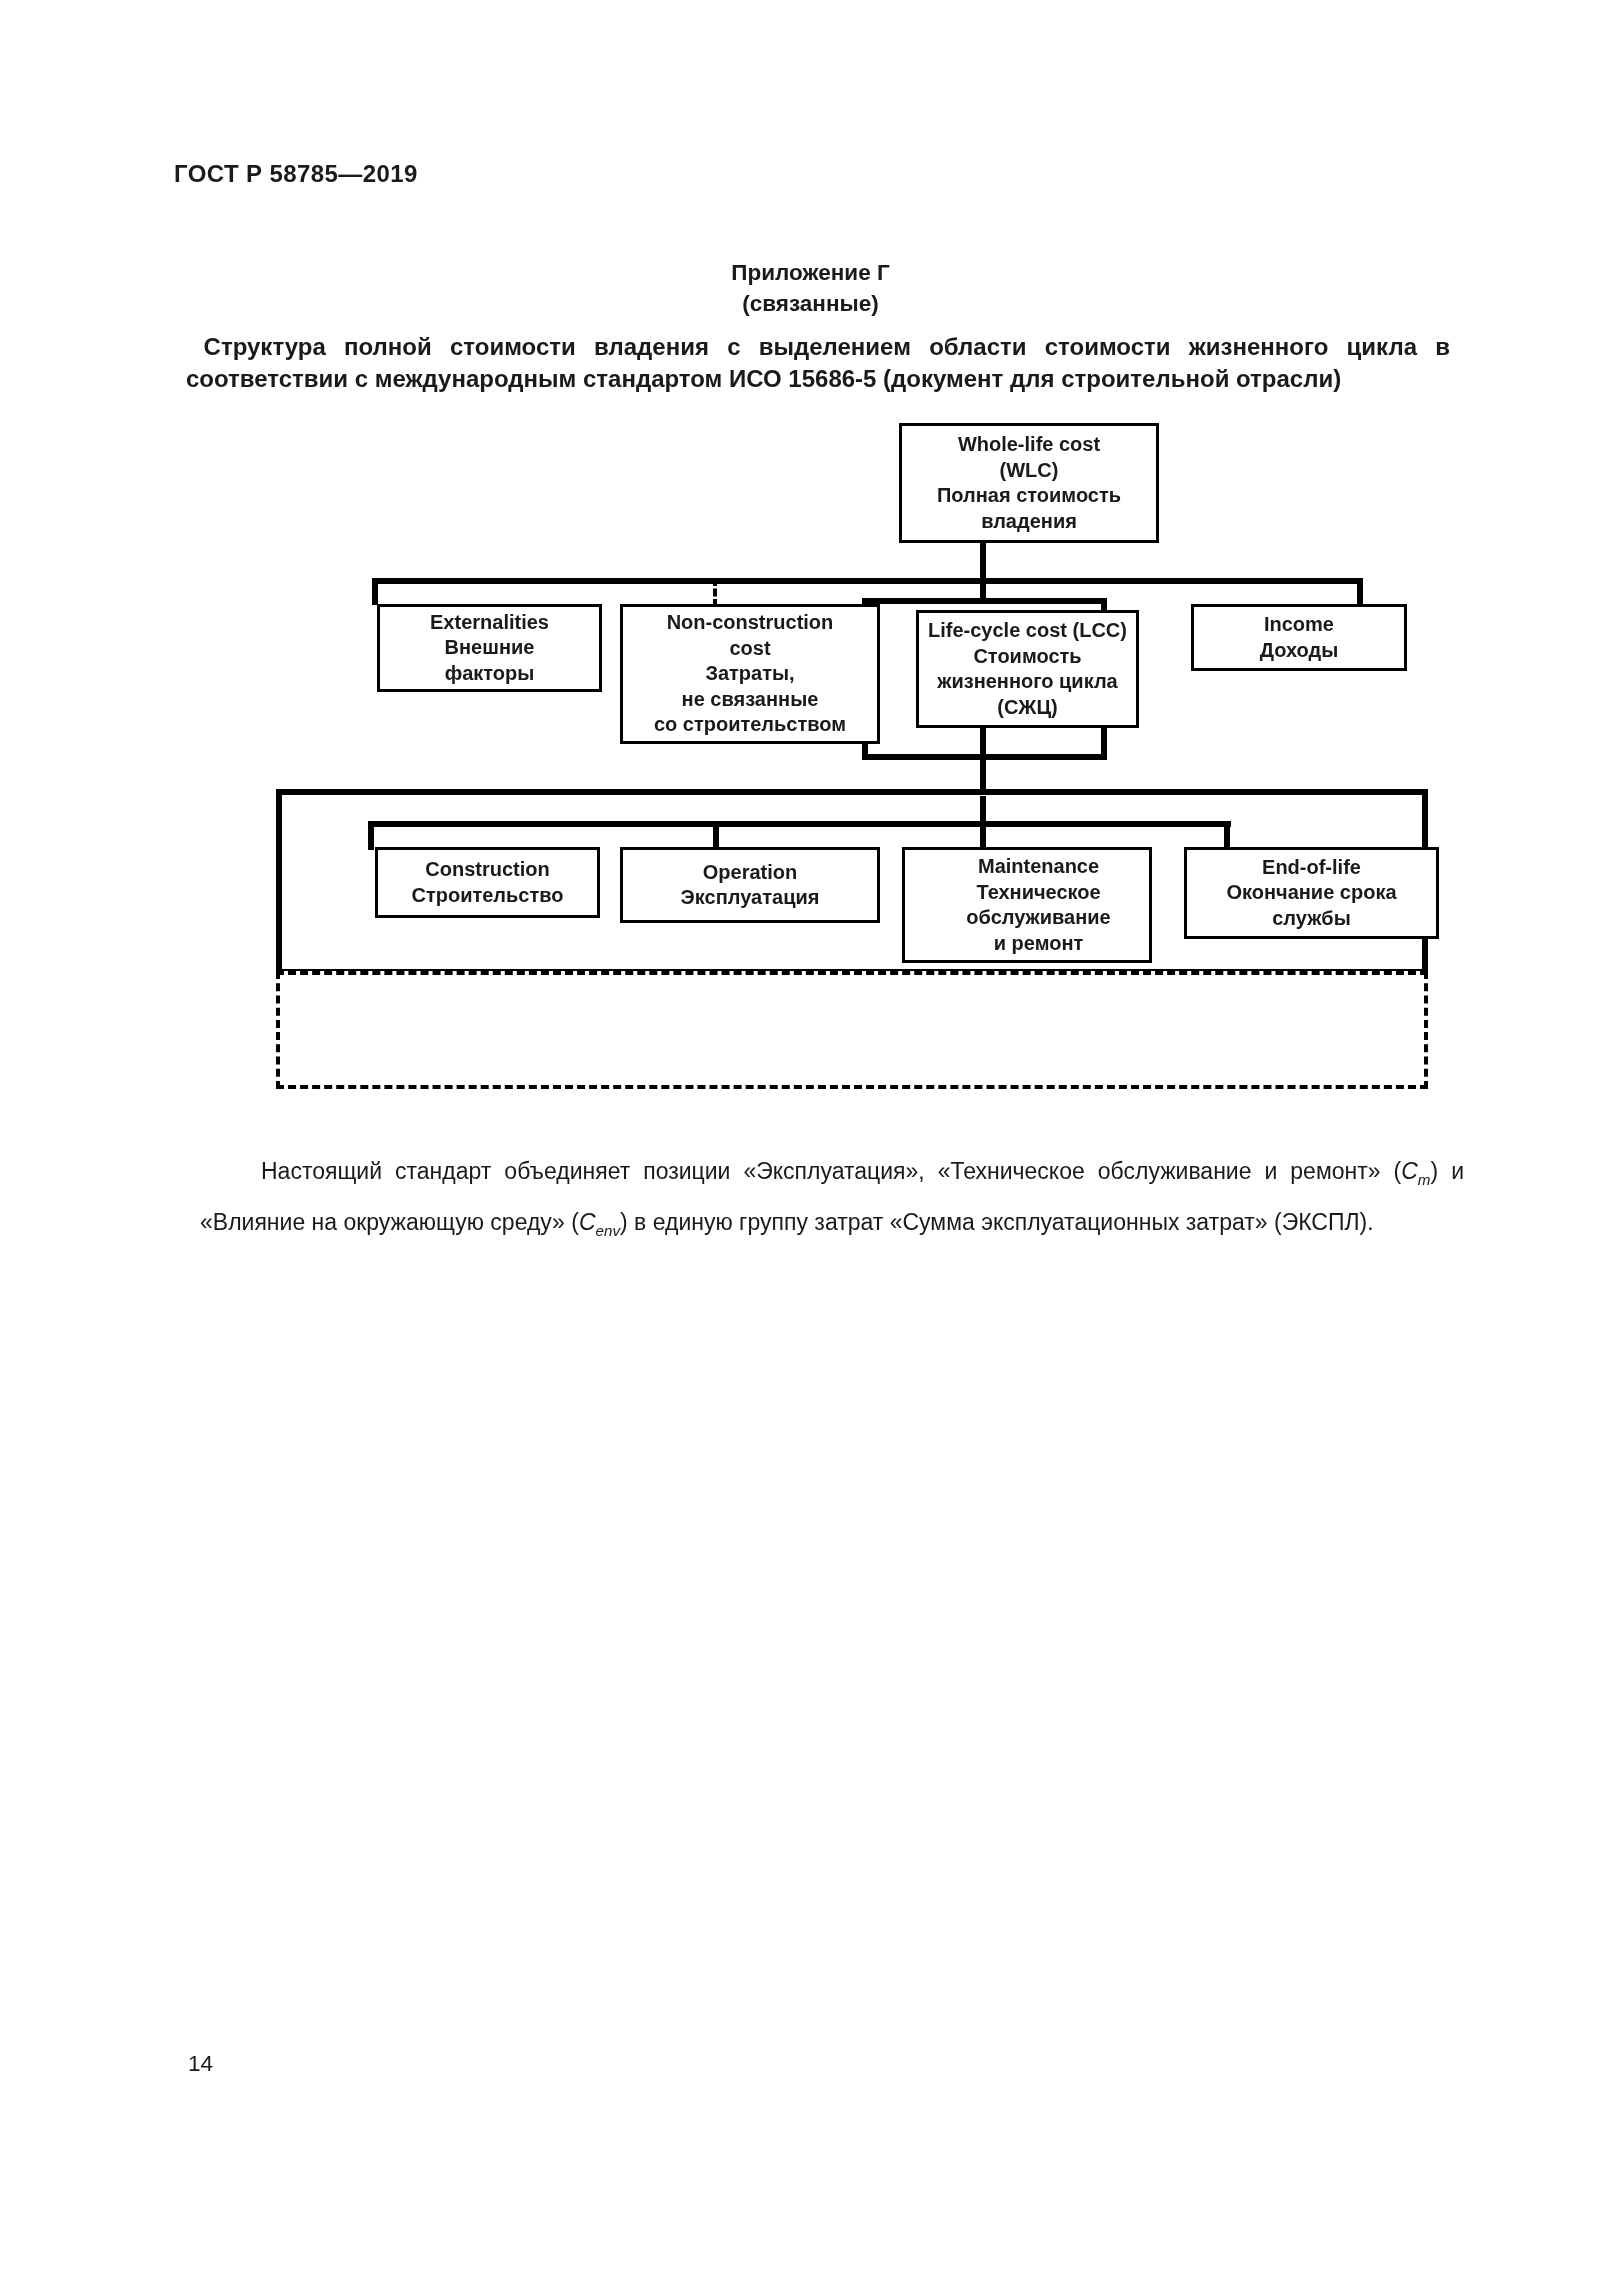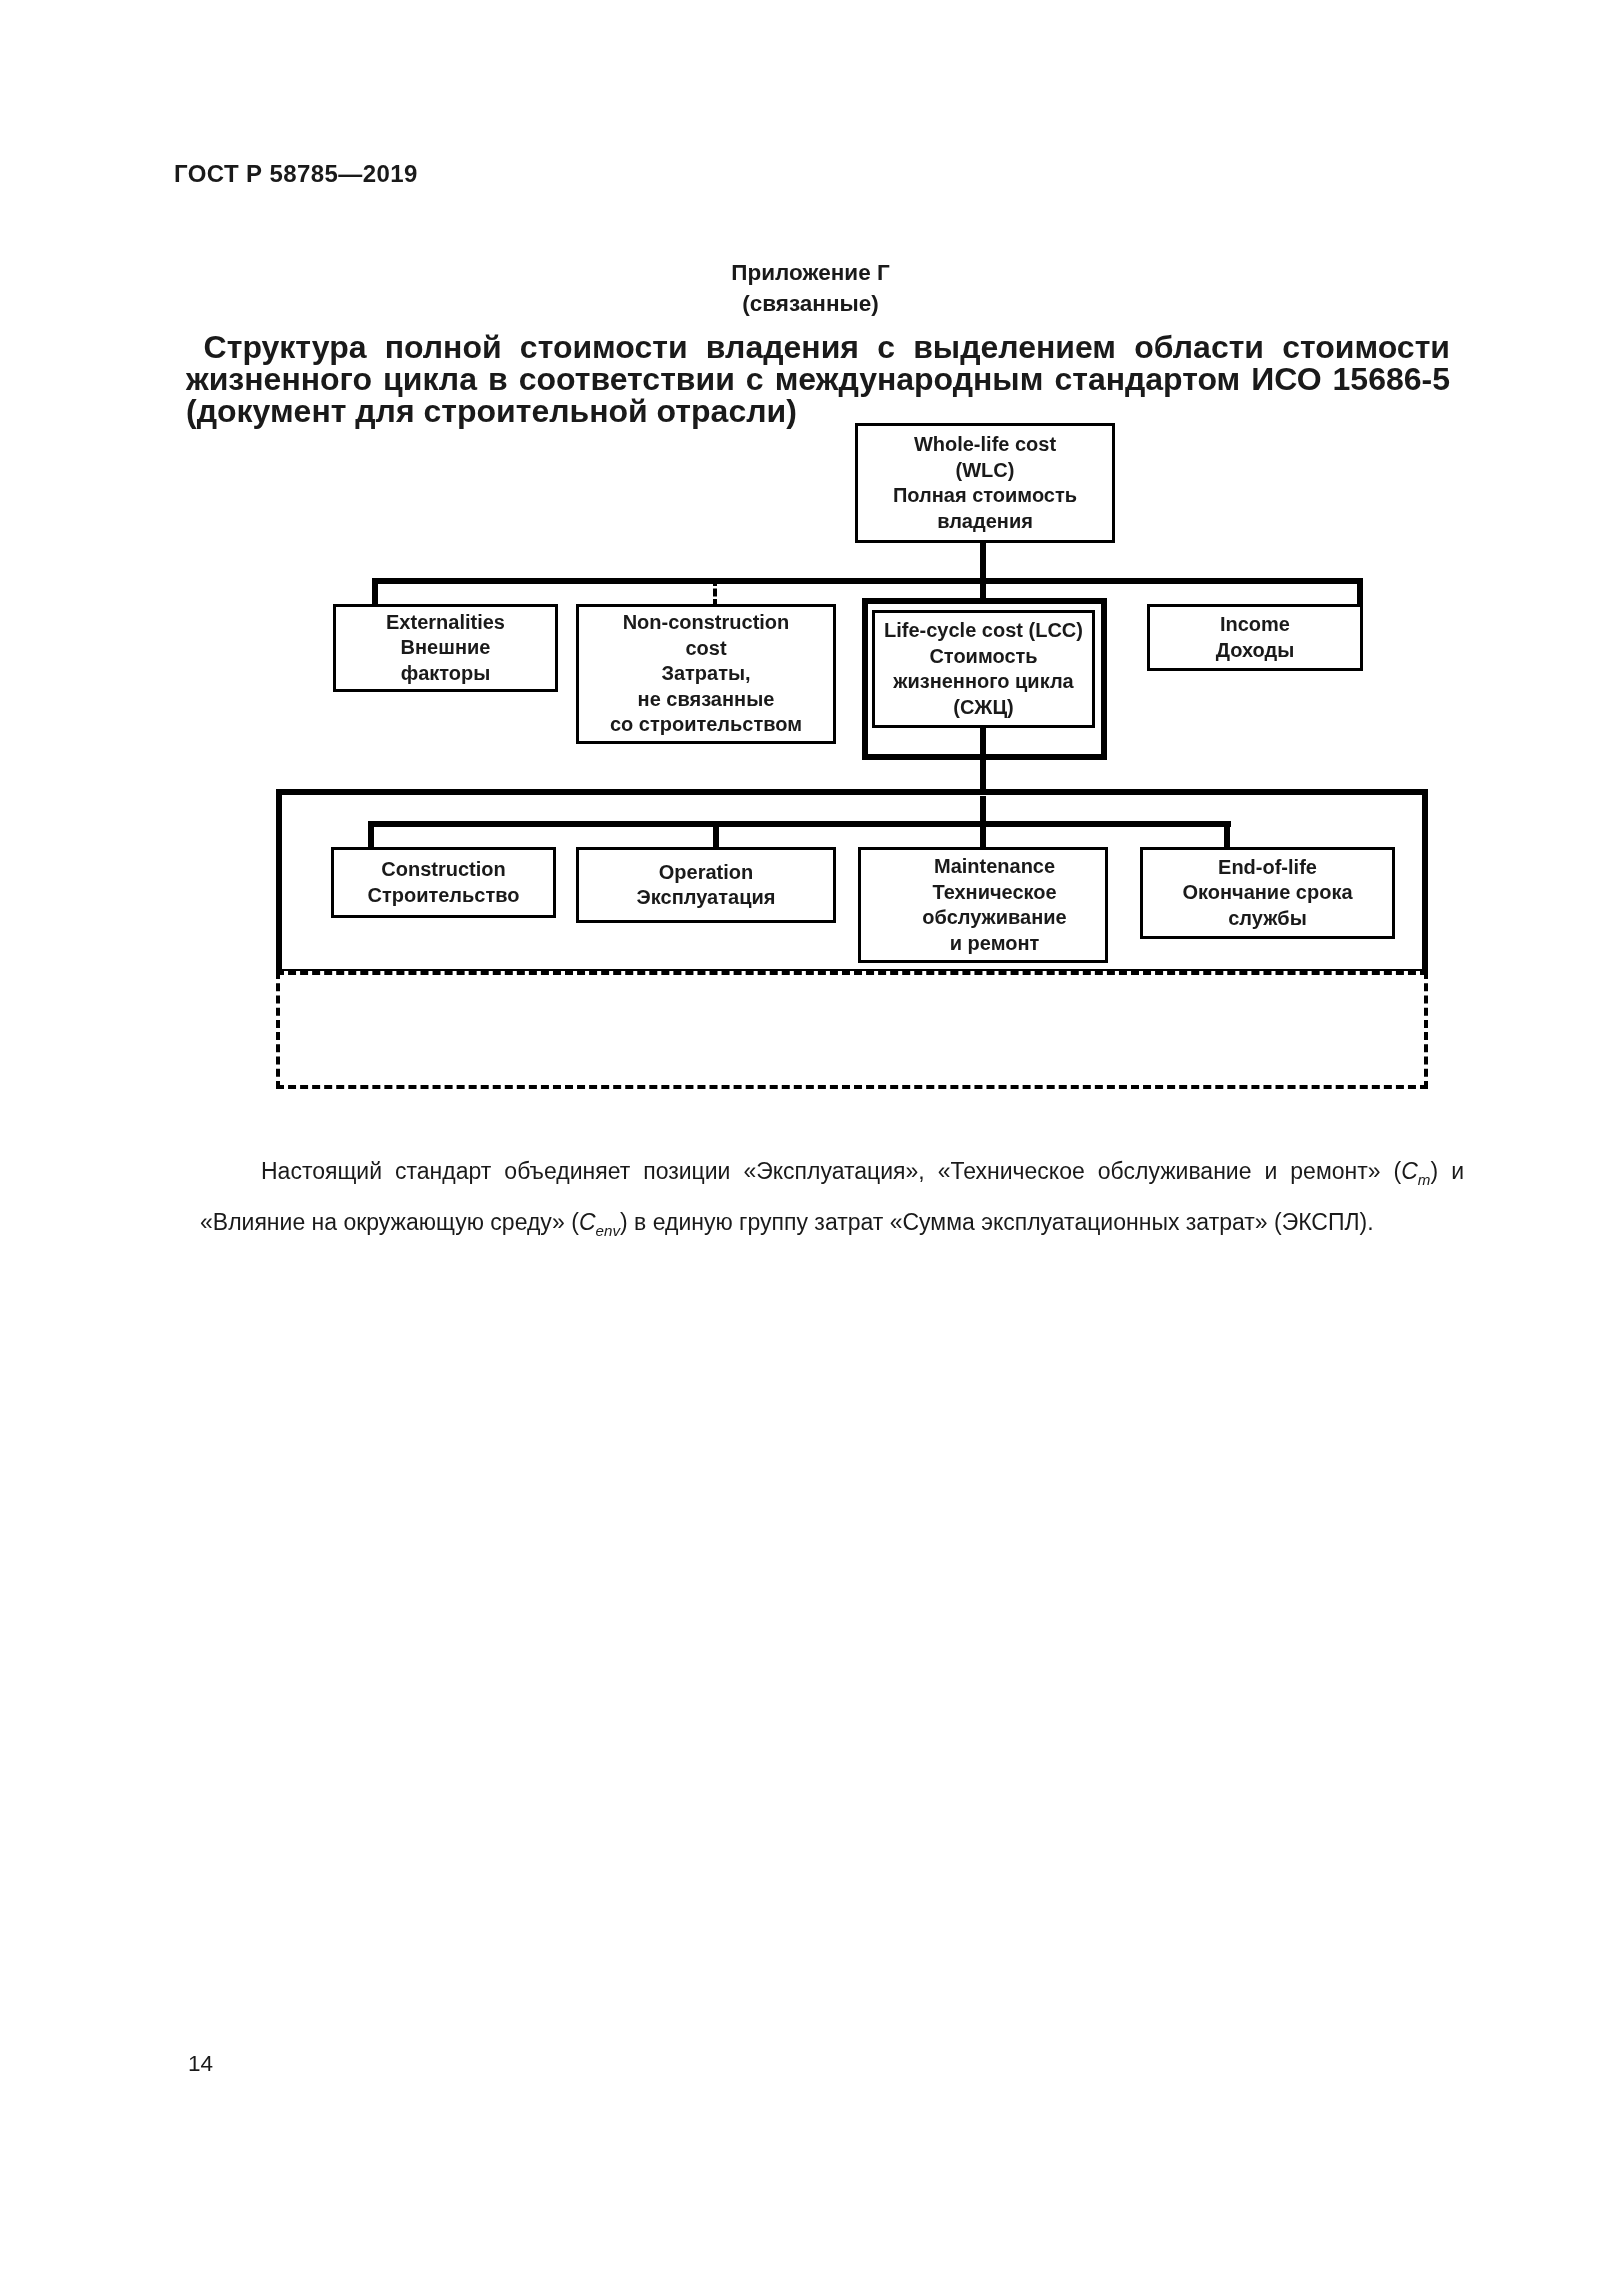--- a/index.html
+++ b/index.html
@@ -42,21 +42,21 @@
     line-height: 31px;
     margin-top: 39px;
   }
 
   
   .doc-title {
     position: absolute;
     left: 186px;
     top: 331px;
     width: 1264px;
-    font-size: 32px;
+    font-size: 24px;
     font-weight: bold;
     line-height: 32px;
     text-align: justify;
     text-indent: 17.6px;
   }
 
   
   .diagram {
     position: absolute;
     left: 0;
@@ -72,20 +72,21 @@
     background: #fff;
     display: flex;
     align-items: center;
     justify-content: center;
     text-align: center;
     font-size: 20px;
     font-weight: bold;
     line-height: 25.5px;
     padding: 3.9px 5.9px;
     pointer-events: auto;
+    margin-left: 44px;
   }
   .node span { display: block; white-space: pre-line; }
 
   .frame-thick {
     position: absolute;
     box-sizing: border-box;
     border: 6.9px solid #000;
     background: #fff;
     pointer-events: auto;
   }

